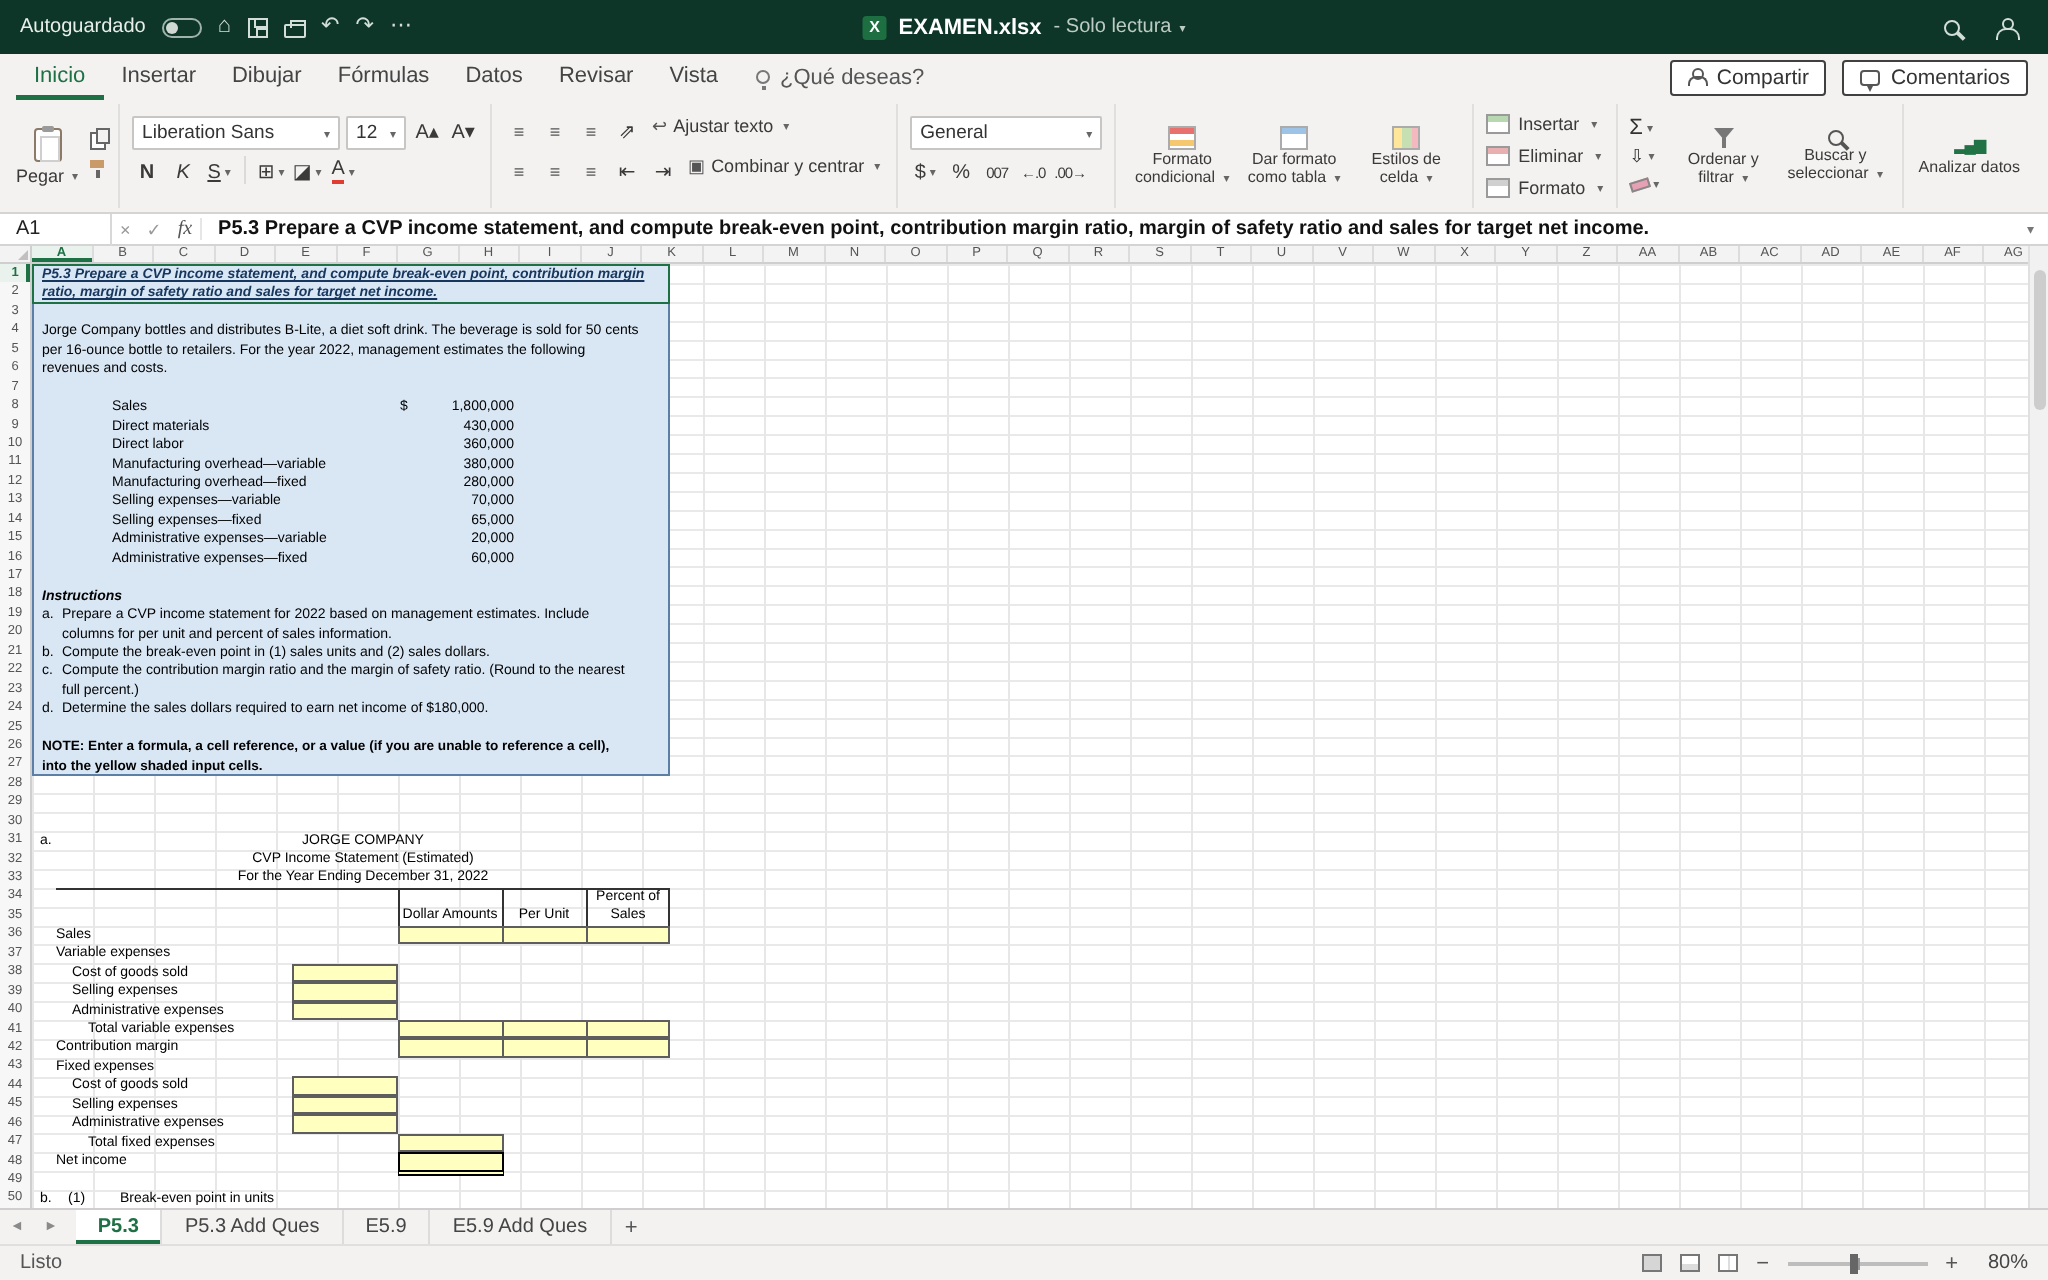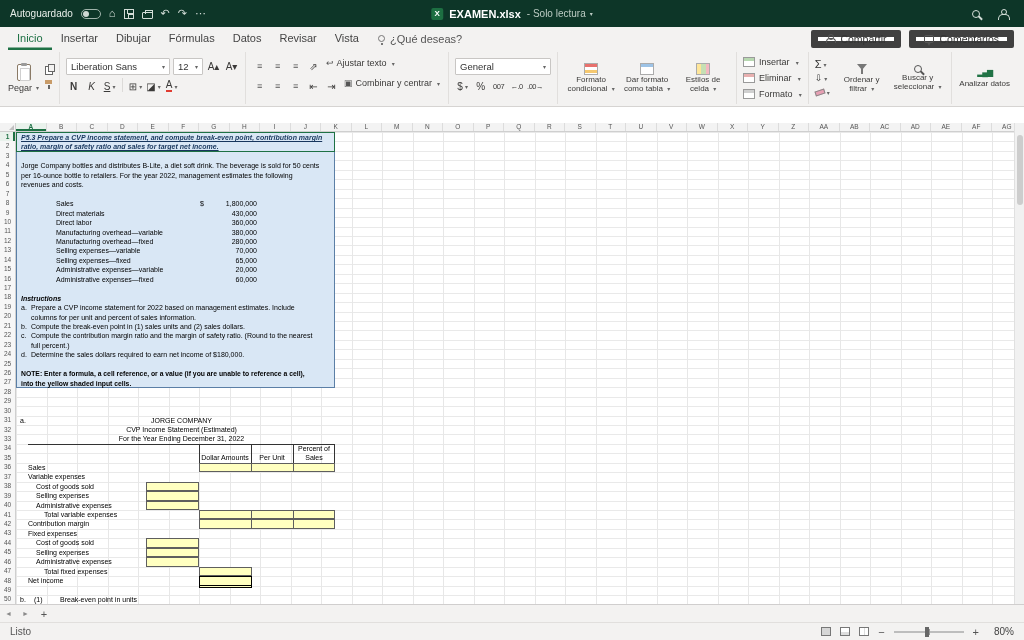--- a/index.html
+++ b/index.html
@@ -32,21 +32,21 @@
 
   
   .tabsrow{position:absolute;top:27px;left:0;right:0;height:23px;background:#f3f2f1;display:flex;align-items:center;padding-left:8px;font-size:11px;color:#444}
   .rtabs{display:flex;align-items:center;height:23px}
   .rtab{padding:0 9px;height:23px;line-height:23px;white-space:nowrap}
   .rtab.active{color:#1e7145;box-shadow:inset 0 -2.5px 0 #1e7145}
   .tellme{display:flex;align-items:center;gap:5px;margin-left:10px;color:#555;white-space:nowrap}
   .icn-bulb{width:7px;height:7px;border:1px solid #777;border-radius:50%;position:relative;display:inline-block}
   .icn-bulb::after{content:"";position:absolute;left:1.5px;top:7px;width:2.5px;height:2px;background:#777}
   .tabsrow-right{margin-left:auto;display:flex;align-items:center;padding-right:10px}
-  .pillbtn{display:flex;align-items:center;gap:5px;border:7px solid #404040;background:#fff;height:18px;padding:0 8px;border-radius:2px;font-size:10.5px;color:#333;margin-left:8px;white-space:nowrap}
+  .pillbtn{display:flex;align-items:center;gap:5px;border:1px solid #404040;background:#fff;height:18px;padding:0 8px;border-radius:2px;font-size:10.5px;color:#333;margin-left:8px;white-space:nowrap}
   .icn-share{width:9px;height:9px;position:relative;display:inline-block}
   .icn-share::before{content:"";position:absolute;left:2px;top:0;width:4px;height:4px;border:1px solid #555;border-radius:50%}
   .icn-share::after{content:"";position:absolute;left:0;bottom:0;width:8px;height:4px;border:1px solid #555;border-bottom:none;border-radius:4px 4px 0 0}
   .icn-comment{width:10px;height:8px;border:1px solid #555;border-radius:2px;position:relative;display:inline-block}
   .icn-comment::after{content:"";position:absolute;left:2px;bottom:-4px;border-left:2px solid transparent;border-right:2px solid transparent;border-top:4px solid #555}
 
   
   .ribbon{position:absolute;top:50px;left:0;right:0;height:57px;background:#f3f2f1;border-bottom:1px solid #d6d4d2;display:flex;align-items:stretch;padding:2px 2px;overflow:hidden}
   .rgroup{display:flex;flex-direction:column;justify-content:center;padding:0 6px;position:relative}
   .rgroup+.rgroup{border-left:1px solid #e1dfdd}
@@ -364,20 +364,28 @@
     </div>
 
     <div class="rgroup g-analyze">
       <div class="stylebtn">
         <span class="icn-bars">▂▄▆</span>
         <span class="slab">Analizar datos</span>
       </div>
     </div>
   </div>
 
+  <div class="fbar">
+    <div class="namebox">A1</div>
+    <span class="fb-icn">×</span>
+    <span class="fb-icn">✓</span>
+    <span class="fb-fx">fx</span>
+    <div class="fb-content">P5.3 Prepare a CVP income statement, and compute break-even point, contribution margin ratio, margin of safety ratio and sales for target net income.</div>
+    <span class="fb-expand">▾</span>
+  </div>
 
   <div class="sheet">
     <div class="corner"></div>
     <div class="colheads">
         <div class="col-h cur">A</div>
         <div class="col-h">B</div>
         <div class="col-h">C</div>
         <div class="col-h">D</div>
         <div class="col-h">E</div>
         <div class="col-h">F</div>
@@ -575,20 +583,26 @@
         <div class="line" style="position: absolute; left: 44px; top: 463.05px;">Break-even point in units</div>
       </div>
     <div class="vscroll">
         <div class="vthumb"></div>
       </div>
   </div>
 
   <div class="tabbar">
     <span class="nav-arrow">◄</span>
     <span class="nav-arrow">►</span>
+    <div class="stabs">
+        <div class="stab active">P5.3</div>
+        <div class="stab">P5.3 Add Ques</div>
+        <div class="stab">E5.9</div>
+        <div class="stab">E5.9 Add Ques</div>
+      </div>
     <span class="addtab">+</span>
   </div>
 
   <div class="statusbar">
     <span>Listo</span>
     <div class="sb-right">
       <span class="v-icn a"></span>
       <span class="v-icn b"></span>
       <span class="v-icn c"></span>
       <span class="zminus">−</span>

